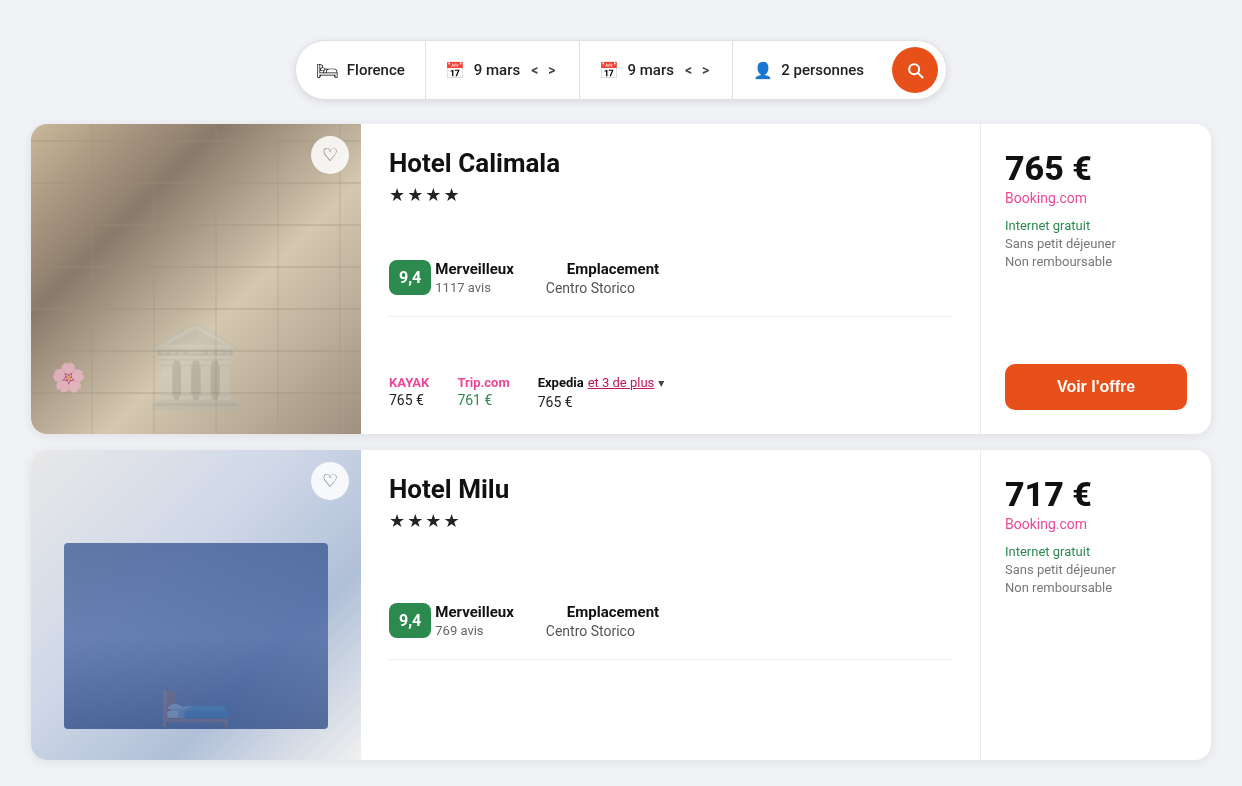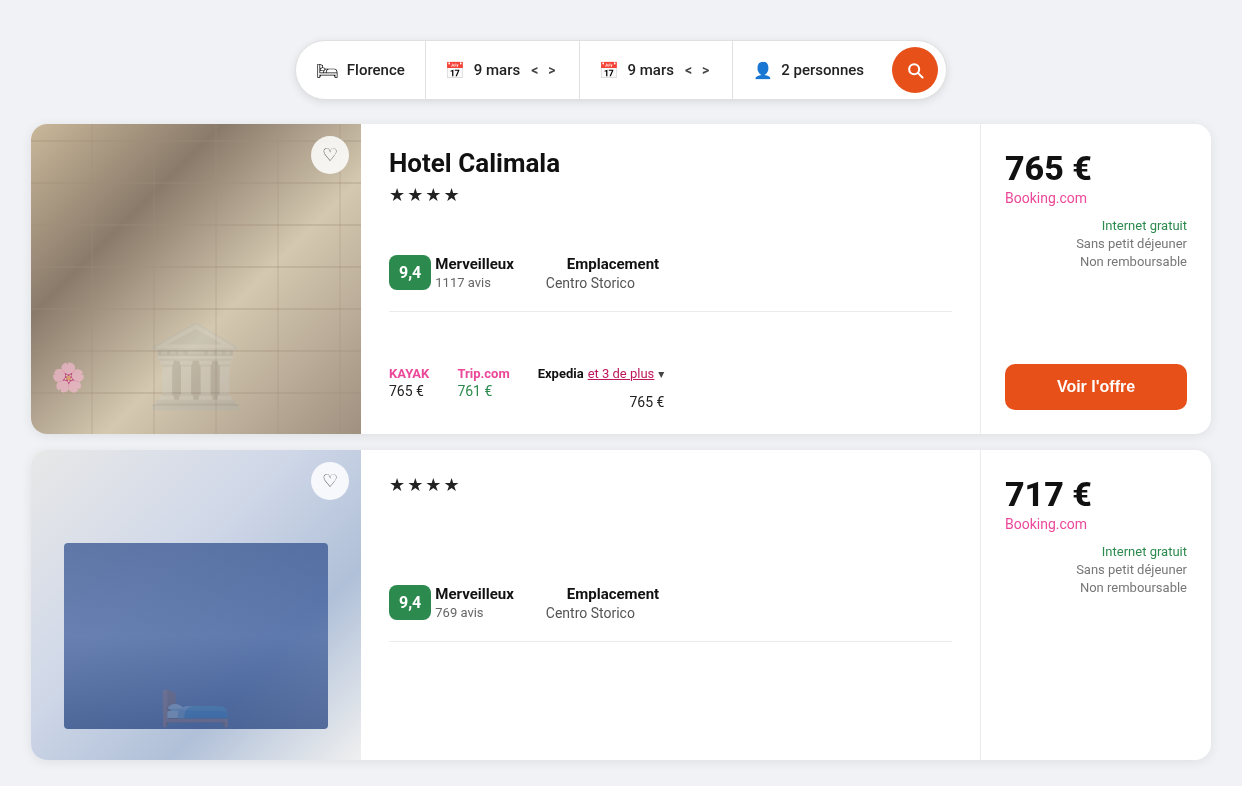--- a/index.html
+++ b/index.html
@@ -207,22 +207,22 @@
     }
     .price-source-amount {
       font-size: 14px;
       color: #222;
     }
     .price-source-amount.green {
       color: #2d8a4e;
     }
     .more-sources {
       display: flex;
-      align-items: flex-end;
-      gap: 13px;
+      align-items: flex-start;
+      gap: 4px;
     }
     .more-sources-label {
       font-size: 13px;
       font-weight: 700;
       color: #111;
     }
     .more-sources-extra {
       font-size: 13px;
       color: #be185d;
       text-decoration: underline;
@@ -246,21 +246,20 @@
     .price-provider {
       font-size: 14px;
       color: #ec4899;
       margin-bottom: 12px;
     }
     .price-features {
       display: flex;
       flex-direction: column;
       gap: 3px;
       margin-bottom: 20px;
-      align-items: flex-end;
     }
     .price-feature {
       font-size: 13px;
     }
     .price-feature.green { color: #2d8a4e; }
     .price-feature.gray { color: #777; }
 
     .offer-btn {
       background: #e8501a;
       color: white;
@@ -445,20 +444,21 @@
   <div class="hotel-card">
     <div class="hotel-image-wrapper">
       <div class="hotel-image-placeholder img-hotel-milu"></div>
       <button class="favorite-btn">
         <span>♡</span>
       </button>
     </div>
 
     <div class="hotel-info">
       <div>
+        <div class="hotel-name">Hotel Milu</div>
         <div class="stars">★★★★</div>
       </div>
 
       <div class="rating-location">
         <div class="rating-block">
           <div class="rating-badge">9,4</div>
           <div>
             <div class="rating-label">Merveilleux</div>
             <div class="rating-count">769 avis</div>
           </div>

